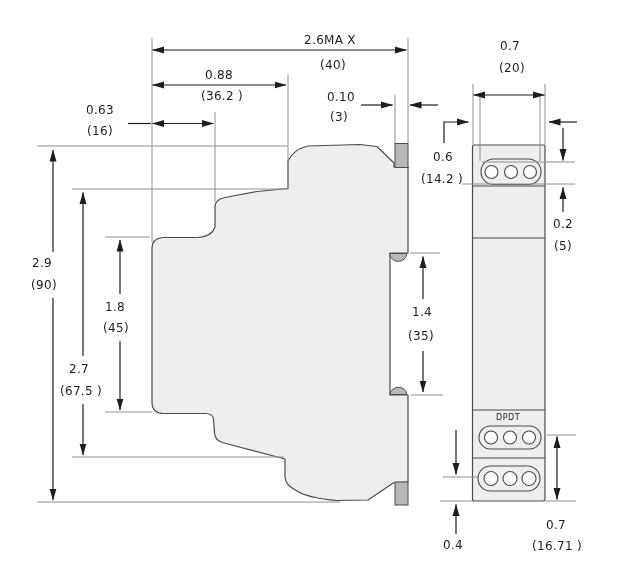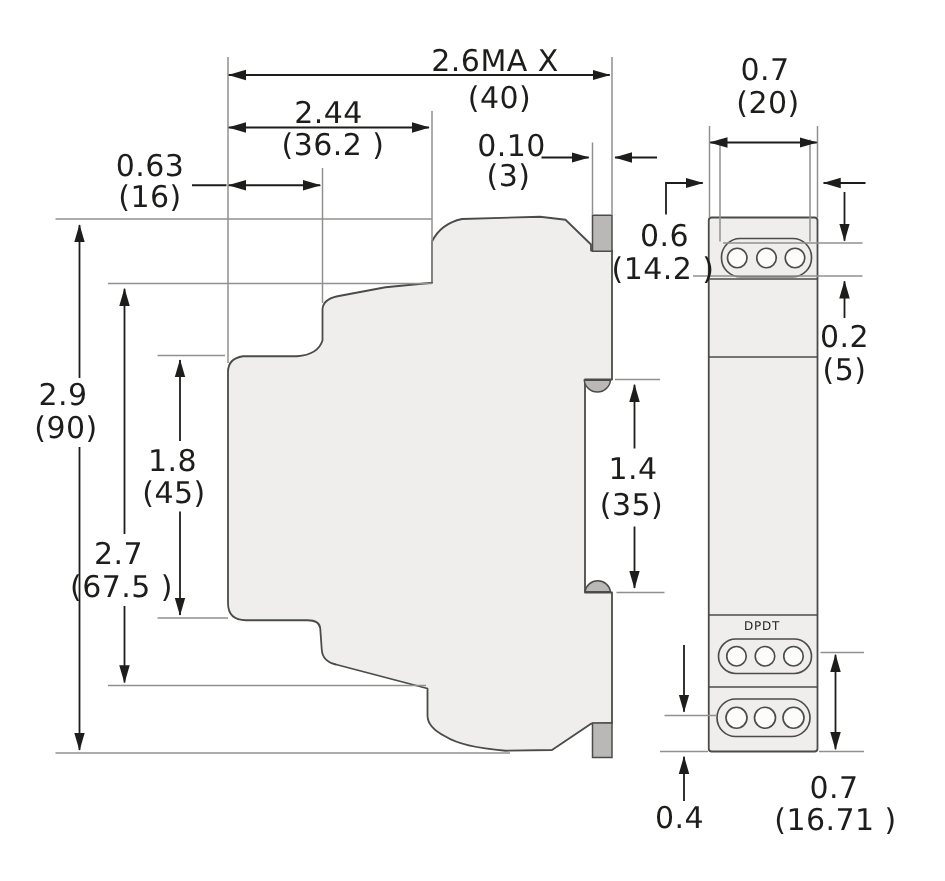--- a/index.html
+++ b/index.html
@@ -7,21 +7,21 @@
     position:relative;
     width:630px;height:587px;
     background:#ffffff;
     font-family:"DejaVu Sans","Liberation Sans",sans-serif;
     overflow:hidden;
   }
   .canvas svg{position:absolute;left:0;top:0;}
   .lbl{
     position:absolute;
     transform:translate(-50%,-50%);
-    font-size:20px;
+    font-size:12px;
     line-height:1;
     color:#1d1d1b;
     letter-spacing:0.3px;
     white-space:nowrap;
   }
   .lbl.tiny{
     font-size:8px;
     font-weight:400;
     letter-spacing:0.5px;
   }
@@ -128,21 +128,21 @@
       <line x1="563" y1="212" x2="563" y2="187.5" marker-end="url(#ah)"></line>
       <line x1="557" y1="436.5" x2="557" y2="499.5" marker-start="url(#ah)" marker-end="url(#ah)"></line>
       <line x1="456" y1="430" x2="456" y2="474.5" marker-end="url(#ah)"></line>
       <line x1="456" y1="534" x2="456" y2="504.5" marker-end="url(#ah)"></line>
     </g>
   </svg>
 
   <div class="lbl" style="left:330px;top:40px">2.6MA X</div>
   <div class="lbl" style="left:333px;top:65px">(40)</div>
 
-  <div class="lbl" style="left:219px;top:75px">2.44</div>
+  <div class="lbl" style="left:219px;top:75px">0.88</div>
   <div class="lbl" style="left:222px;top:96px">(36.2 )</div>
 
   <div class="lbl" style="left:100px;top:110px">0.63</div>
   <div class="lbl" style="left:100px;top:131px">(16)</div>
 
   <div class="lbl" style="left:341px;top:97px">0.10</div>
   <div class="lbl" style="left:339px;top:117px">(3)</div>
 
   <div class="lbl" style="left:42px;top:263px">2.9</div>
   <div class="lbl" style="left:44px;top:285px">(90)</div>

